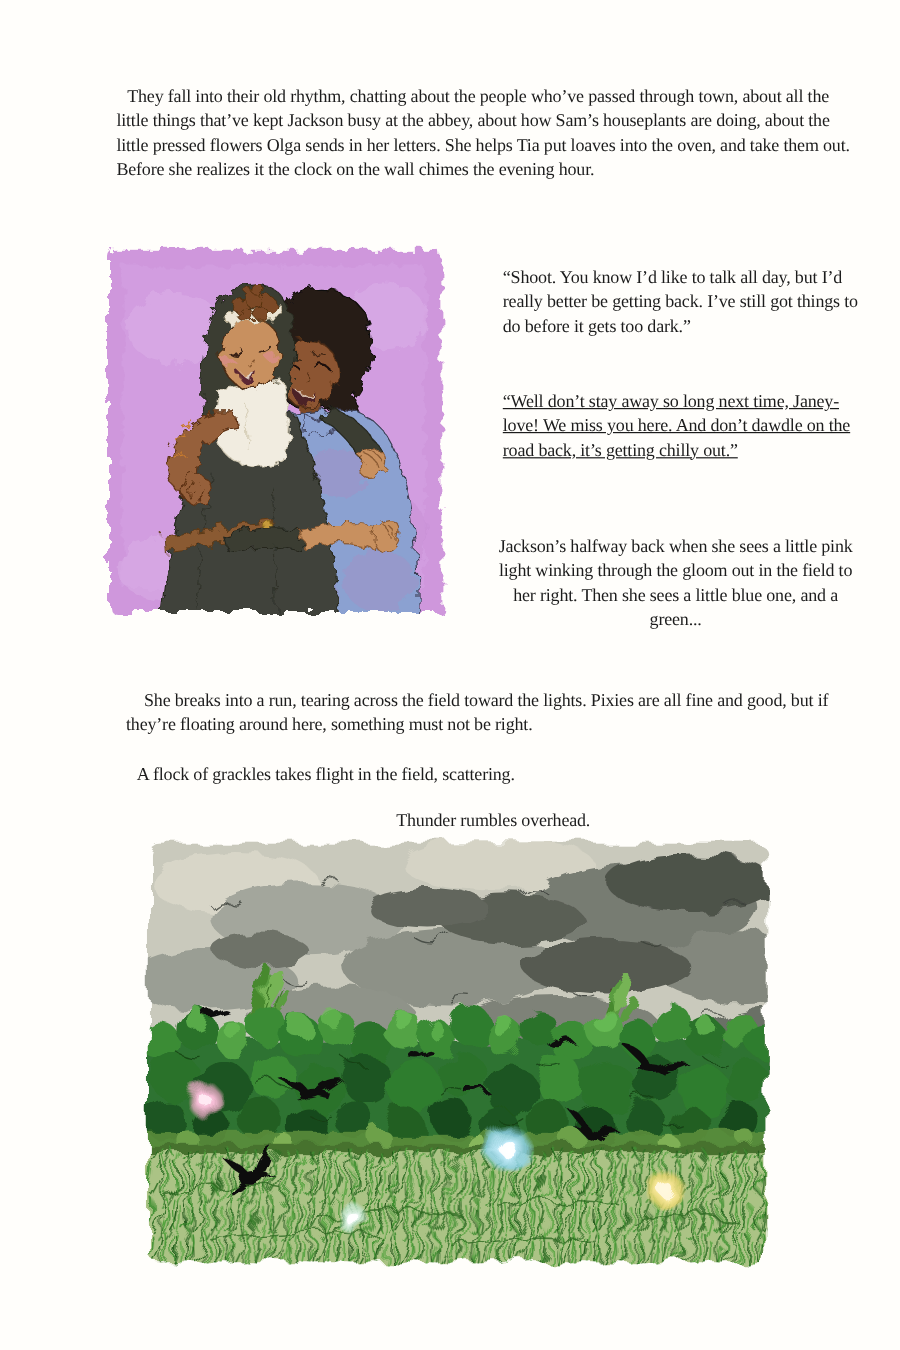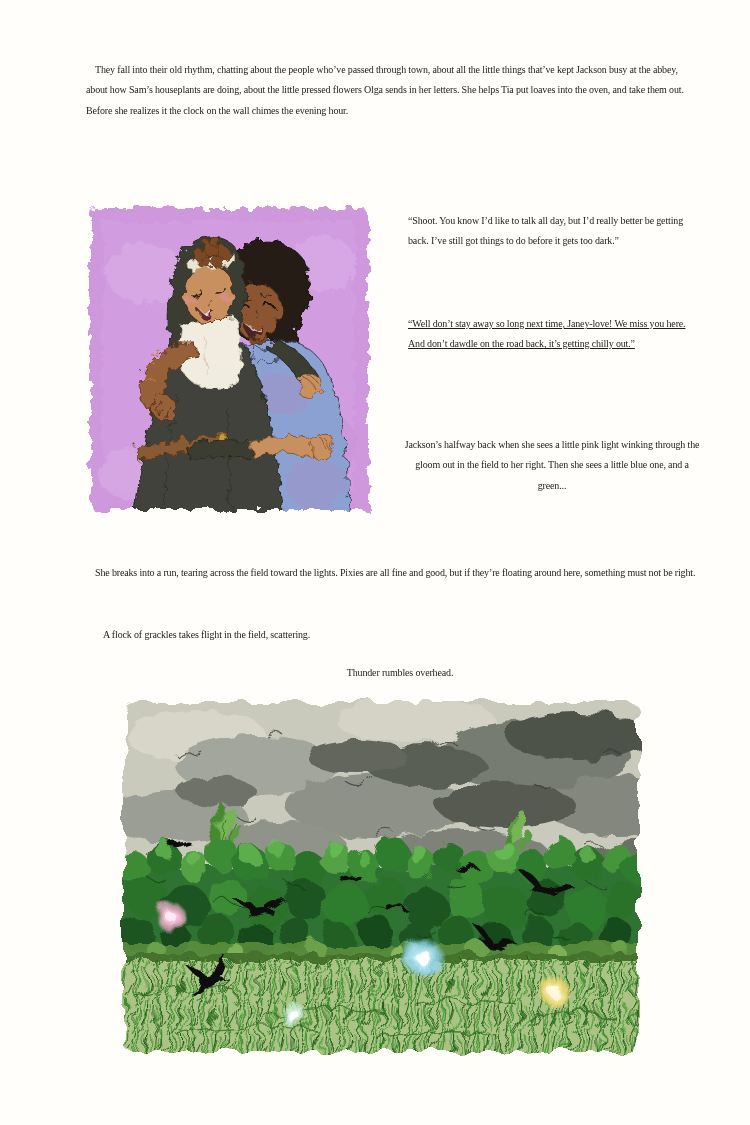--- a/index.html
+++ b/index.html
@@ -5,31 +5,31 @@
   html,body{margin:0;padding:0;}
   body{
     width:750px;height:1125px;position:relative;
     background:#fffefb;
     font-family:"Liberation Serif","DejaVu Serif",serif;
     color:#1c1c1c;
     overflow:hidden;
   }
   .para{
     position:absolute;
-    font-size:10px;
+    font-size:15px;
     line-height:20.3px;
     letter-spacing:-0.15px;
-    margin:5px;
+    margin:16px;
     white-space:normal;
   }
   .p1{left:81px;top:55px;width:612px;text-indent:9px;}
   .d1{left:403px;top:206px;width:296px;}
   .d2{left:403px;top:309px;width:296px;text-decoration:underline;}
   .d3{left:399px;top:430px;width:296px;text-align:center;}
-  .p5{left:75px;top:558px;width:630px;text-indent:15px;}
+  .p5{left:89px;top:558px;width:630px;text-indent:15px;}
   .p6{left:98px;top:620px;width:600px;}
   .p7{left:95px;top:658px;width:600px;text-align:center;}
   .illo{position:absolute;}
   .illo1{left:76px;top:194px;width:300px;height:330px;}
   .illo2{left:116px;top:696px;width:530px;height:368px;}
   svg{display:block;width:100%;height:100%;}
 </style>
 </head>
 <body>
 

